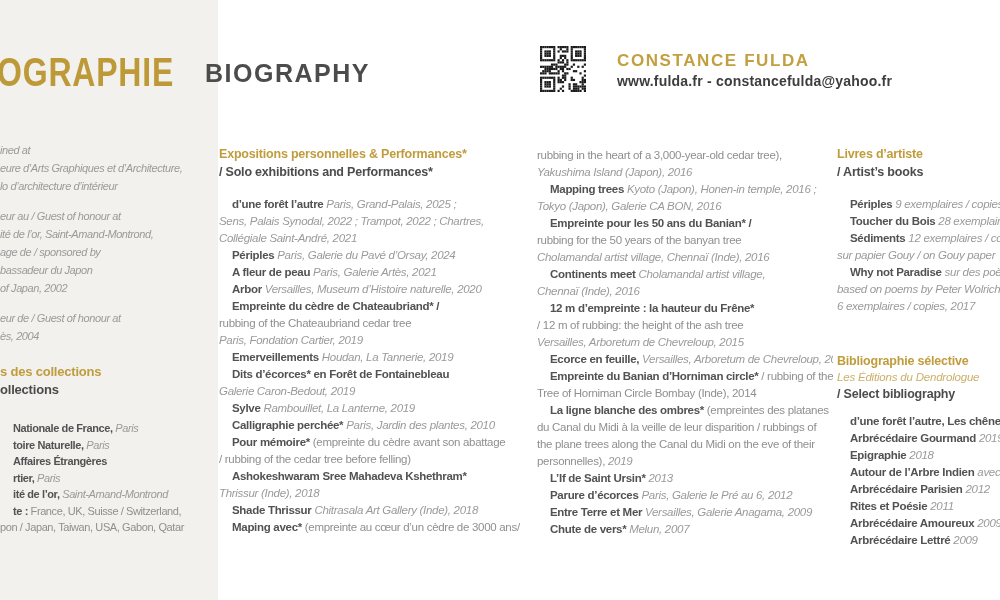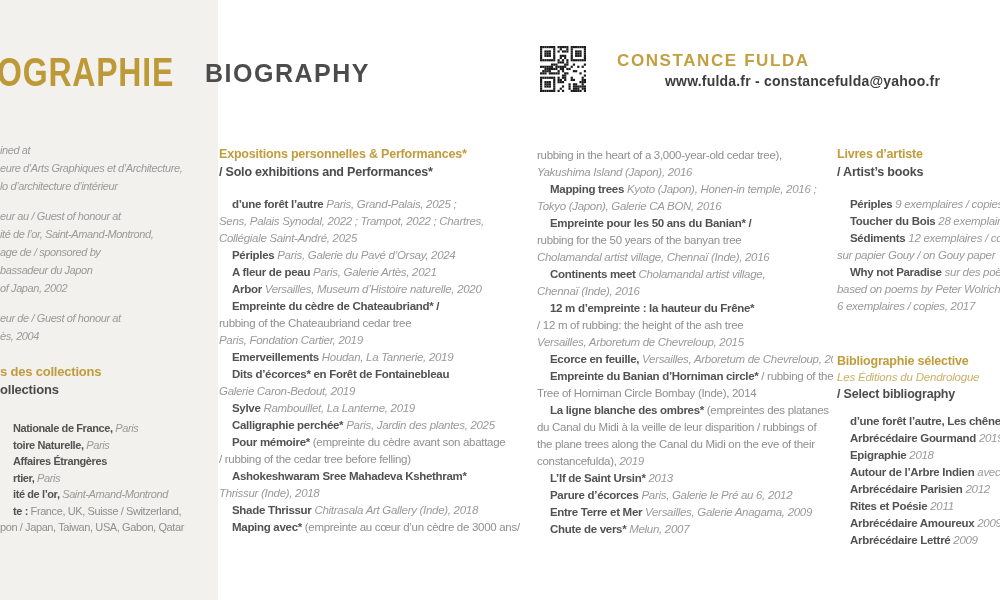--- a/index.html
+++ b/index.html
@@ -41,21 +41,20 @@
   .qr{position:absolute;left:540px;top:46px;width:46px;height:46px;}
   .header-name{
     position:absolute;left:617px;top:51px;
     font-size:17px;font-weight:bold;color:#c2a041;letter-spacing:1.6px;
     white-space:nowrap;
   }
   .header-contact{
     position:absolute;left:617px;top:73px;
     font-size:14px;font-weight:bold;color:#3d3d3d;letter-spacing:0.2px;
     white-space:nowrap;
-    margin-left:48px;
   }
   
   .col{position:absolute;overflow:hidden;}
   .col1{left:219px;top:145px;width:312px;height:455px;}
   .col2{left:537px;top:147px;width:296px;height:453px;}
   .col3{left:837px;top:145px;width:163px;height:455px;}
   .h-fr{font-size:12.5px;font-weight:bold;color:#c09c3c;line-height:18px;letter-spacing:-0.2px;white-space:nowrap;}
   .h-sub{font-size:11.5px;font-style:italic;color:#cbb069;line-height:15px;letter-spacing:-0.2px;white-space:nowrap;}
   .h-en{font-size:12.5px;font-weight:bold;color:#4c4c4c;line-height:18px;letter-spacing:-0.2px;white-space:nowrap;}
   .entries{margin-top:15px;}
@@ -327,32 +326,32 @@
     </svg></div>
 <div class="header-name">CONSTANCE FULDA</div>
 <div class="header-contact">www.fulda.fr - constancefulda@yahoo.fr</div>
 
 <div class="col col1">
   <div class="h-fr">Expositions personnelles &amp; Performances*</div>
   <div class="h-en">/ Solo exhibitions and Performances*</div>
   <div class="entries">
       <div class="line"><span class="s-b">d’une forêt l’autre </span><span class="s-i">Paris, Grand-Palais, 2025 ;</span></div>
       <div class="line"><span class="s-i">Sens, Palais Synodal, 2022 ; Trampot, 2022 ; Chartres,</span></div>
-      <div class="line"><span class="s-i">Collégiale Saint-André, 2025</span></div>
+      <div class="line"><span class="s-i">Collégiale Saint-André, 2021</span></div>
       <div class="line"><span class="s-b">Périples </span><span class="s-i">Paris, Galerie du Pavé d’Orsay, 2024</span></div>
       <div class="line"><span class="s-b">A fleur de peau </span><span class="s-i">Paris, Galerie Artès, 2021</span></div>
       <div class="line"><span class="s-b">Arbor </span><span class="s-i">Versailles, Museum d’Histoire naturelle, 2020</span></div>
       <div class="line"><span class="s-b">Empreinte du cèdre de Chateaubriand* /</span></div>
       <div class="line"><span class="s-r">rubbing of the Chateaubriand cedar tree</span></div>
       <div class="line"><span class="s-i">Paris, Fondation Cartier, 2019</span></div>
       <div class="line"><span class="s-b">Emerveillements </span><span class="s-i">Houdan, La Tannerie, 2019</span></div>
       <div class="line"><span class="s-b">Dits d’écorces* en Forêt de Fontainebleau</span></div>
       <div class="line"><span class="s-i">Galerie Caron-Bedout, 2019</span></div>
       <div class="line"><span class="s-b">Sylve </span><span class="s-i">Rambouillet, La Lanterne, 2019</span></div>
-      <div class="line"><span class="s-b">Calligraphie perchée* </span><span class="s-i">Paris, Jardin des plantes, 2025</span></div>
+      <div class="line"><span class="s-b">Calligraphie perchée* </span><span class="s-i">Paris, Jardin des plantes, 2010</span></div>
       <div class="line"><span class="s-b">Pour mémoire* </span><span class="s-r">(empreinte du cèdre avant son abattage</span></div>
       <div class="line"><span class="s-r">/ rubbing of the cedar tree before felling)</span></div>
       <div class="line"><span class="s-b">Ashokeshwaram Sree Mahadeva Kshethram*</span></div>
       <div class="line"><span class="s-i">Thrissur (Inde), 2018</span></div>
       <div class="line"><span class="s-b">Shade Thrissur </span><span class="s-i">Chitrasala Art Gallery (Inde), 2018</span></div>
       <div class="line"><span class="s-b">Maping avec* </span><span class="s-r">(empreinte au cœur d’un cèdre de 3000 ans/</span></div>
     </div>
 </div>
 
 <div class="col col2">
@@ -368,21 +367,21 @@
       <div class="line"><span class="s-i">Chennaï (Inde), 2016</span></div>
       <div class="line"><span class="s-b">12 m d’empreinte : la hauteur du Frêne*</span></div>
       <div class="line"><span class="s-r">/ 12 m of rubbing: the height of the ash tree</span></div>
       <div class="line"><span class="s-i">Versailles, Arboretum de Chevreloup, 2015</span></div>
       <div class="line"><span class="s-b">Ecorce en feuille, </span><span class="s-i">Versailles, Arboretum de Chevreloup, 2015</span></div>
       <div class="line"><span class="s-b">Empreinte du Banian d’Horniman circle* </span><span class="s-r">/ rubbing of the Banyan</span></div>
       <div class="line"><span class="s-r">Tree of Horniman Circle Bombay (Inde), 2014</span></div>
       <div class="line"><span class="s-b">La ligne blanche des ombres* </span><span class="s-r">(empreintes des platanes</span></div>
       <div class="line"><span class="s-r">du Canal du Midi à la veille de leur disparition / rubbings of</span></div>
       <div class="line"><span class="s-r">the plane trees along the Canal du Midi on the eve of their</span></div>
-      <div class="line"><span class="s-r">constancefulda), </span><span class="s-i">2019</span></div>
+      <div class="line"><span class="s-r">personnelles), </span><span class="s-i">2019</span></div>
       <div class="line"><span class="s-b">L’If de Saint Ursin*  </span><span class="s-i">2013</span></div>
       <div class="line"><span class="s-b">Parure d’écorces </span><span class="s-i">Paris, Galerie le Pré au 6,  2012</span></div>
       <div class="line"><span class="s-b">Entre Terre et Mer </span><span class="s-i">Versailles, Galerie Anagama, 2009</span></div>
       <div class="line"><span class="s-b">Chute de vers* </span><span class="s-i">Melun, 2007</span></div>
     </div>
 </div>
 
 <div class="col col3">
   <div class="h-fr">Livres d’artiste</div>
   <div class="h-en">/ Artist’s books</div>

